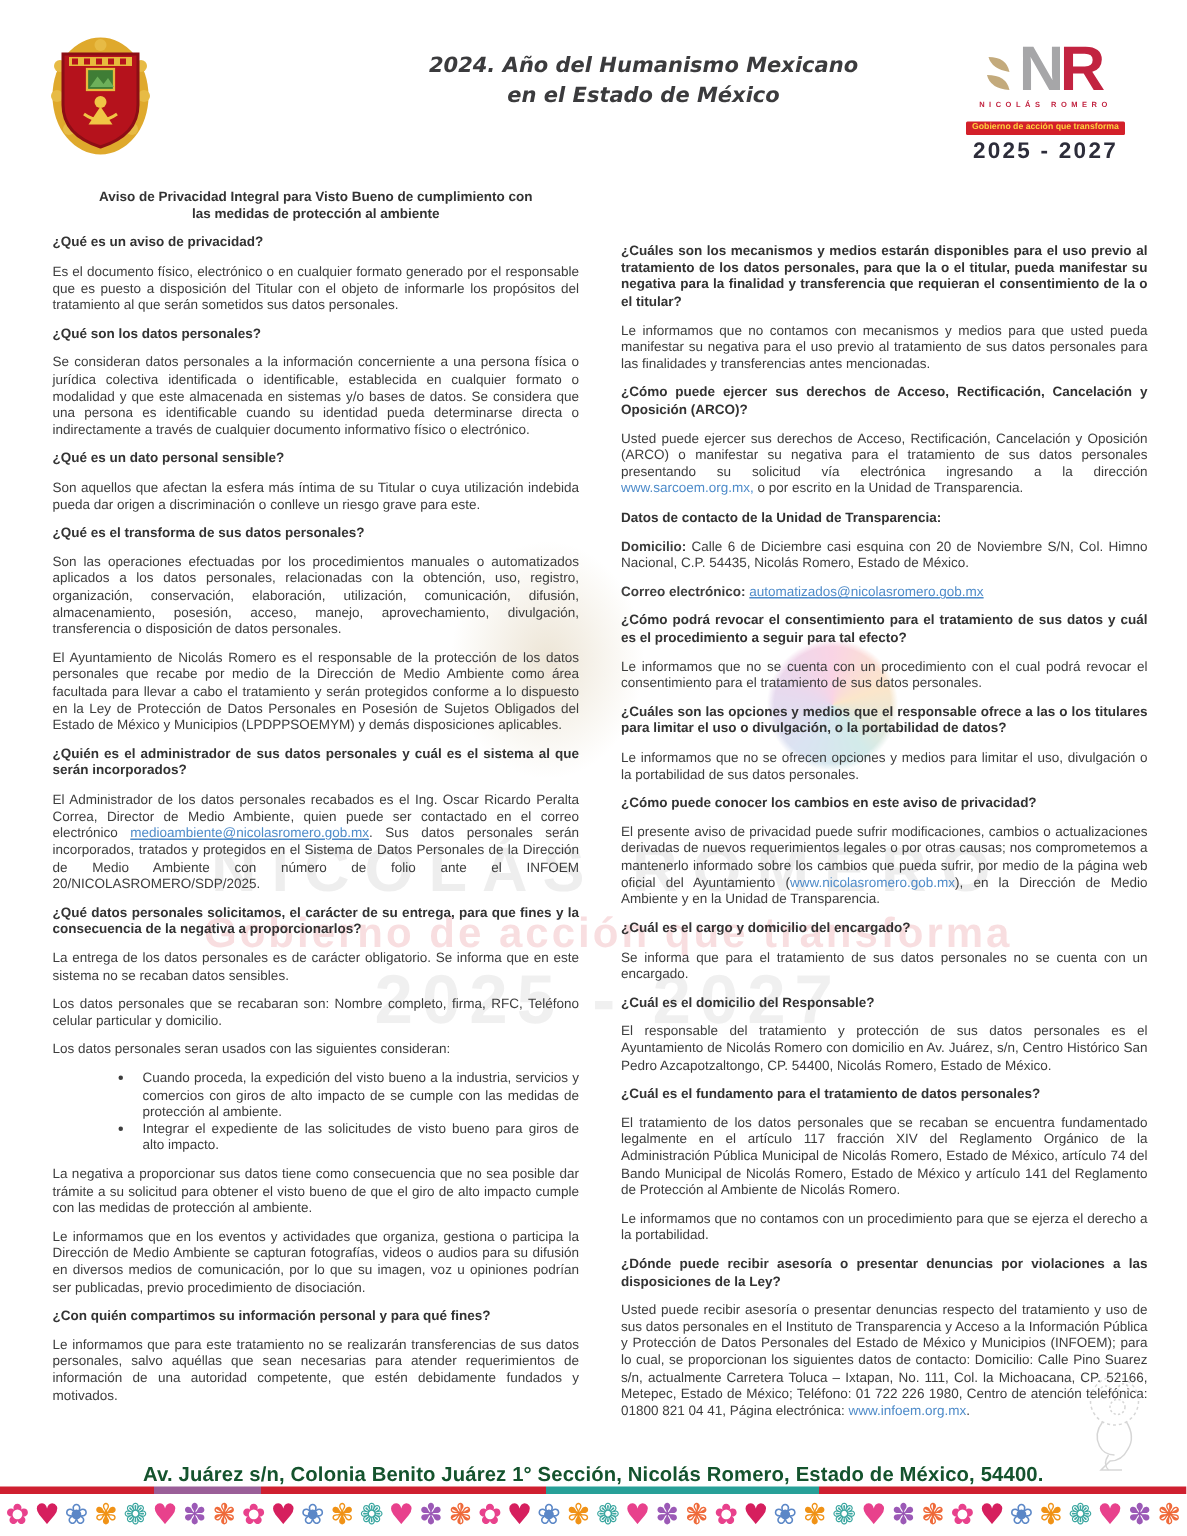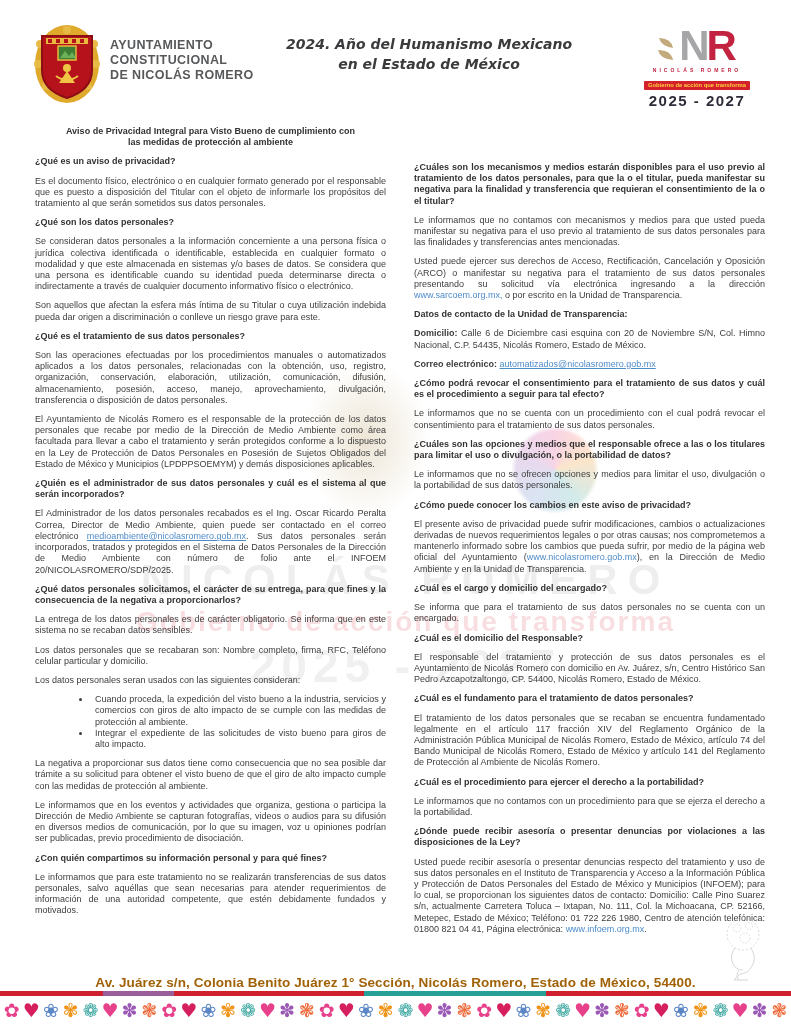--- a/index.html
+++ b/index.html
@@ -47,21 +47,21 @@
   .heading.center { text-align:center; padding:0 24px; }
   .para { font-size:9px; line-height:11.2px; text-align:justify; margin-bottom:8px; }
   .bullets { margin:0 0 8px 0; padding-left:56px; }
   .bullets li { font-size:9px; line-height:11.2px; text-align:justify; padding-left:4px; }
   .bold { font-weight:bold; }
   .link { text-decoration:none; cursor:pointer; }
   .link.u { text-decoration:underline; }
   
   .footer-address {
     position:absolute; left:0; right:0; bottom:34px; text-align:center;
-    font-weight:bold; font-size:13.5px; color:#a16207; letter-spacing:0.1px;
+    font-weight:bold; font-size:13.5px; color:#14532d; letter-spacing:0.1px;
   }
   .footer-stripe { position:absolute; left:0; right:0; bottom:28px; height:5px; }
   .floral-band { position:absolute; left:0; right:0; bottom:0; height:28px;
     display:flex; justify-content:center; align-items:center; overflow:hidden; background:#fff; }
   .floral-band span { display:inline-block; width:19.7px; text-align:center; font-size:19px; line-height:26px;
     font-family:"DejaVu Sans", sans-serif; }
   .deco-figure { position:absolute; right:20px; bottom:26px; opacity:0.6; }
 </style>
 </head>
 <body>
@@ -82,25 +82,20 @@
       <rect x="22" y="15" width="4" height="4" fill="#b5121c"></rect>
     <rect x="30" y="15" width="4" height="4" fill="#b5121c"></rect>
       <rect x="38" y="15" width="4" height="4" fill="#b5121c"></rect>
     <rect x="46" y="15" width="4" height="4" fill="#b5121c"></rect>
     <rect x="24" y="22" width="18" height="14" fill="#3f7d35" stroke="#e7b93c" stroke-width="1.5"></rect>
     <path d="M26 34 l5 -7 4 5 3 -4 4 6 z" fill="#6db05a"></path>
     <circle cx="33" cy="44" r="4" fill="#f0c545"></circle>
     <path d="M33 47 l-8 12 h16 z" fill="#f0c545"></path>
     <path d="M22 52 q11 8 22 0" stroke="#f0c545" stroke-width="2" fill="none"></path>
   </svg>
-  <div class="org-name">
-    <div>AYUNTAMIENTO</div>
-    <div>CONSTITUCIONAL</div>
-    <div>DE NICOLÁS ROMERO</div>
-  </div>
   <div class="slogan">
     <div>2024. Año del Humanismo Mexicano</div>
     <div>en el Estado de México</div>
   </div>
   <div class="nr-logo">
     <div class="nr-row">
       <svg class="nr-leaves" width="20" height="26" viewBox="0 0 20 26">
         <path d="M16 12 Q4 10 2 2 Q14 2 16 12" fill="#c3aa7c"></path>
         <path d="M16 24 Q3 23 1 14 Q14 14 16 24" fill="#c3aa7c"></path>
       </svg>
@@ -121,59 +116,60 @@
   <div class="wm3">2025 - 2027</div>
 </div>
 
 <div class="content">
   <div class="col col-left">
       <div class="heading center">Aviso de Privacidad Integral para Visto Bueno de cumplimiento con las medidas de protección al ambiente</div>
       <div class="heading">¿Qué es un aviso de privacidad?</div>
       <div class="para"><span>Es el documento físico, electrónico o en cualquier formato generado por el responsable que es puesto a disposición del Titular con el objeto de informarle los propósitos del tratamiento al que serán sometidos sus datos personales.</span></div>
       <div class="heading">¿Qué son los datos personales?</div>
       <div class="para"><span>Se consideran datos personales a la información concerniente a una persona física o jurídica colectiva identificada o identificable, establecida en cualquier formato o modalidad y que este almacenada en sistemas y/o bases de datos. Se considera que una persona es identificable cuando su identidad pueda determinarse directa o indirectamente a través de cualquier documento informativo físico o electrónico.</span></div>
+      <div class="heading">¿Qué es un dato personal sensible?</div>
       <div class="para"><span>Son aquellos que afectan la esfera más íntima de su Titular o cuya utilización indebida pueda dar origen a discriminación o conlleve un riesgo grave para este.</span></div>
-      <div class="heading">¿Qué es el tratamiento de sus datos personales?</div>
+      <div class="heading">¿Qué es el transforma de sus datos personales?</div>
       <div class="para"><span>Son las operaciones efectuadas por los procedimientos manuales o automatizados aplicados a los datos personales, relacionadas con la obtención, uso, registro, organización, conservación, elaboración, utilización, comunicación, difusión, almacenamiento, posesión, acceso, manejo, aprovechamiento, divulgación, transferencia o disposición de datos personales.</span></div>
       <div class="para"><span>El Ayuntamiento de Nicolás Romero es el responsable de la protección de los datos personales que recabe por medio de la Dirección de Medio Ambiente como área facultada para llevar a cabo el tratamiento y serán protegidos conforme a lo dispuesto en la Ley de Protección de Datos Personales en Posesión de Sujetos Obligados del Estado de México y Municipios (LPDPPSOEMYM) y demás disposiciones aplicables.</span></div>
       <div class="heading">¿Quién es el administrador de sus datos personales y cuál es el sistema al que serán incorporados?</div>
       <div class="para"><span>El Administrador de los datos personales recabados es el Ing. Oscar Ricardo Peralta Correa, Director de Medio Ambiente, quien puede ser contactado en el correo electrónico </span><a class="link u" href="#" style="color: rgb(78, 139, 201);">medioambiente@nicolasromero.gob.mx</a><span>.  Sus datos personales serán incorporados, tratados y protegidos en el Sistema de Datos Personales de la Dirección de Medio Ambiente con número de folio ante el INFOEM 20/NICOLASROMERO/SDP/2025.</span></div>
       <div class="heading">¿Qué datos personales solicitamos, el carácter de su entrega, para que fines y la consecuencia de la negativa a proporcionarlos?</div>
       <div class="para"><span>La entrega de los datos personales es de carácter obligatorio. Se informa que en este sistema no se recaban datos sensibles.</span></div>
       <div class="para"><span>Los datos personales que se recabaran son: Nombre completo, firma, RFC, Teléfono celular particular y domicilio.</span></div>
       <div class="para"><span>Los datos personales seran usados con las siguientes consideran:</span></div>
       <ul class="bullets">
         <li>Cuando proceda, la expedición del visto bueno a la industria, servicios y comercios con giros de alto impacto de se cumple con las medidas de protección al ambiente.</li>
         <li>Integrar el expediente de las solicitudes de visto bueno para giros de alto impacto.</li>
       </ul>
       <div class="para"><span>La negativa a proporcionar sus datos tiene como consecuencia que no sea posible dar trámite a su solicitud para obtener el visto bueno de que el giro de alto impacto cumple con las medidas de protección al ambiente.</span></div>
       <div class="para"><span>Le informamos que en los eventos y actividades que organiza, gestiona o  participa la Dirección de Medio Ambiente se capturan fotografías, videos o audios para su difusión en diversos medios de comunicación, por lo que su imagen, voz u opiniones podrían ser publicadas, previo procedimiento de disociación.</span></div>
       <div class="heading">¿Con quién compartimos su información personal y para qué fines?</div>
       <div class="para"><span>Le informamos que para este tratamiento no se realizarán transferencias de sus datos personales, salvo aquéllas que sean necesarias para atender requerimientos de información de una autoridad competente, que estén debidamente fundados y motivados.</span></div>
     </div>
   <div class="col col-right">
       <div class="heading">¿Cuáles son los mecanismos y medios estarán disponibles para el uso previo al tratamiento de los datos personales, para que la o el titular, pueda manifestar su negativa para la finalidad y transferencia que requieran el consentimiento de la o el titular?</div>
       <div class="para"><span>Le informamos que no contamos con mecanismos y medios para que usted pueda manifestar su negativa para el uso previo al tratamiento de sus datos personales para las finalidades y transferencias antes mencionadas.</span></div>
+      <div class="heading">¿Cómo puede ejercer sus derechos de Acceso, Rectificación, Cancelación y Oposición (ARCO)?</div>
       <div class="para"><span>Usted puede ejercer sus derechos de Acceso, Rectificación, Cancelación y Oposición (ARCO) o manifestar su negativa para el tratamiento de sus datos personales presentando su solicitud vía electrónica ingresando a la dirección </span><a class="link" href="#" style="color: rgb(78, 139, 201);">www.sarcoem.org.mx,</a><span> o por escrito en la Unidad de Transparencia.</span></div>
       <div class="heading">Datos de contacto de la Unidad de Transparencia:</div>
       <div class="para"><span class="bold">Domicilio: </span><span>Calle 6 de Diciembre casi esquina con 20 de Noviembre S/N, Col. Himno Nacional, C.P. 54435, Nicolás Romero, Estado de México.</span></div>
       <div class="para"><span class="bold">Correo electrónico: </span><a class="link u" href="#" style="color: rgb(78, 139, 201);">automatizados@nicolasromero.gob.mx</a></div>
       <div class="heading">¿Cómo podrá revocar el consentimiento para el tratamiento de sus datos y cuál es el procedimiento a seguir para tal efecto?</div>
       <div class="para"><span>Le informamos que no se cuenta con un procedimiento con el cual podrá revocar el consentimiento para el tratamiento de sus datos personales.</span></div>
       <div class="heading">¿Cuáles son las opciones y medios que el responsable ofrece a las o los titulares para limitar el uso o divulgación, o la portabilidad de datos?</div>
       <div class="para"><span>Le informamos que no se ofrecen opciones y medios para limitar el uso, divulgación o la portabilidad de sus datos personales.</span></div>
       <div class="heading">¿Cómo puede conocer los cambios en este aviso de privacidad?</div>
       <div class="para"><span>El presente aviso de privacidad puede sufrir modificaciones, cambios o actualizaciones derivadas de nuevos requerimientos legales o por otras causas; nos comprometemos a mantenerlo informado sobre los cambios que pueda sufrir, por medio de la página web oficial del Ayuntamiento (</span><a class="link" href="#" style="color: rgb(78, 139, 201);">www.nicolasromero.gob.mx</a><span>),  en la Dirección de Medio Ambiente  y en la Unidad de Transparencia.</span></div>
       <div class="heading">¿Cuál es el cargo y domicilio del encargado?</div>
       <div class="para"><span>Se informa que para el tratamiento de sus datos personales no se cuenta con un encargado.</span></div>
       <div class="heading">¿Cuál es el domicilio del Responsable?</div>
       <div class="para"><span>El responsable del tratamiento y protección de sus datos personales es el Ayuntamiento de Nicolás Romero con domicilio en Av. Juárez, s/n, Centro Histórico San Pedro Azcapotzaltongo, CP. 54400, Nicolás Romero, Estado de México.</span></div>
       <div class="heading">¿Cuál es el fundamento para el tratamiento de datos personales?</div>
       <div class="para"><span>El tratamiento de los datos personales que se recaban se encuentra fundamentado legalmente en el artículo 117 fracción XIV del Reglamento Orgánico de la Administración Pública Municipal de Nicolás Romero, Estado de México, artículo 74 del Bando Municipal de Nicolás Romero, Estado de México y artículo 141 del Reglamento de Protección al Ambiente de Nicolás Romero.</span></div>
-      <div class="heading">¿Cuál es el procedimiento para ejercer el derecho a la portabilidad?</div>
       <div class="para"><span>Le informamos que no contamos con un procedimiento para que se ejerza el derecho a la portabilidad.</span></div>
       <div class="heading">¿Dónde puede recibir asesoría o presentar denuncias por violaciones a las disposiciones de la Ley?</div>
       <div class="para"><span>Usted puede recibir asesoría o presentar denuncias respecto del tratamiento y uso de sus datos personales en el Instituto de Transparencia y Acceso a la Información Pública y Protección de Datos Personales del Estado de México y Municipios (INFOEM); para lo cual, se proporcionan los siguientes datos de contacto: Domicilio: Calle Pino Suarez s/n, actualmente Carretera Toluca – Ixtapan, No. 111, Col. la Michoacana, CP. 52166, Metepec, Estado de México; Teléfono: 01 722 226 1980, Centro de atención telefónica: 01800 821 04 41, Página electrónica: </span><a class="link" href="#" style="color: rgb(78, 139, 201);">www.infoem.org.mx</a><span>.</span></div>
     </div>
 </div>
 
 <svg class="deco-figure" width="56" height="86" viewBox="0 0 56 86">
   <g fill="none" stroke="#bcbcbc" stroke-width="1">
     <circle cx="28" cy="22" r="16" stroke-dasharray="2 2"></circle>
     <circle cx="22" cy="16" r="4" stroke-dasharray="1.5 1.5"></circle>

